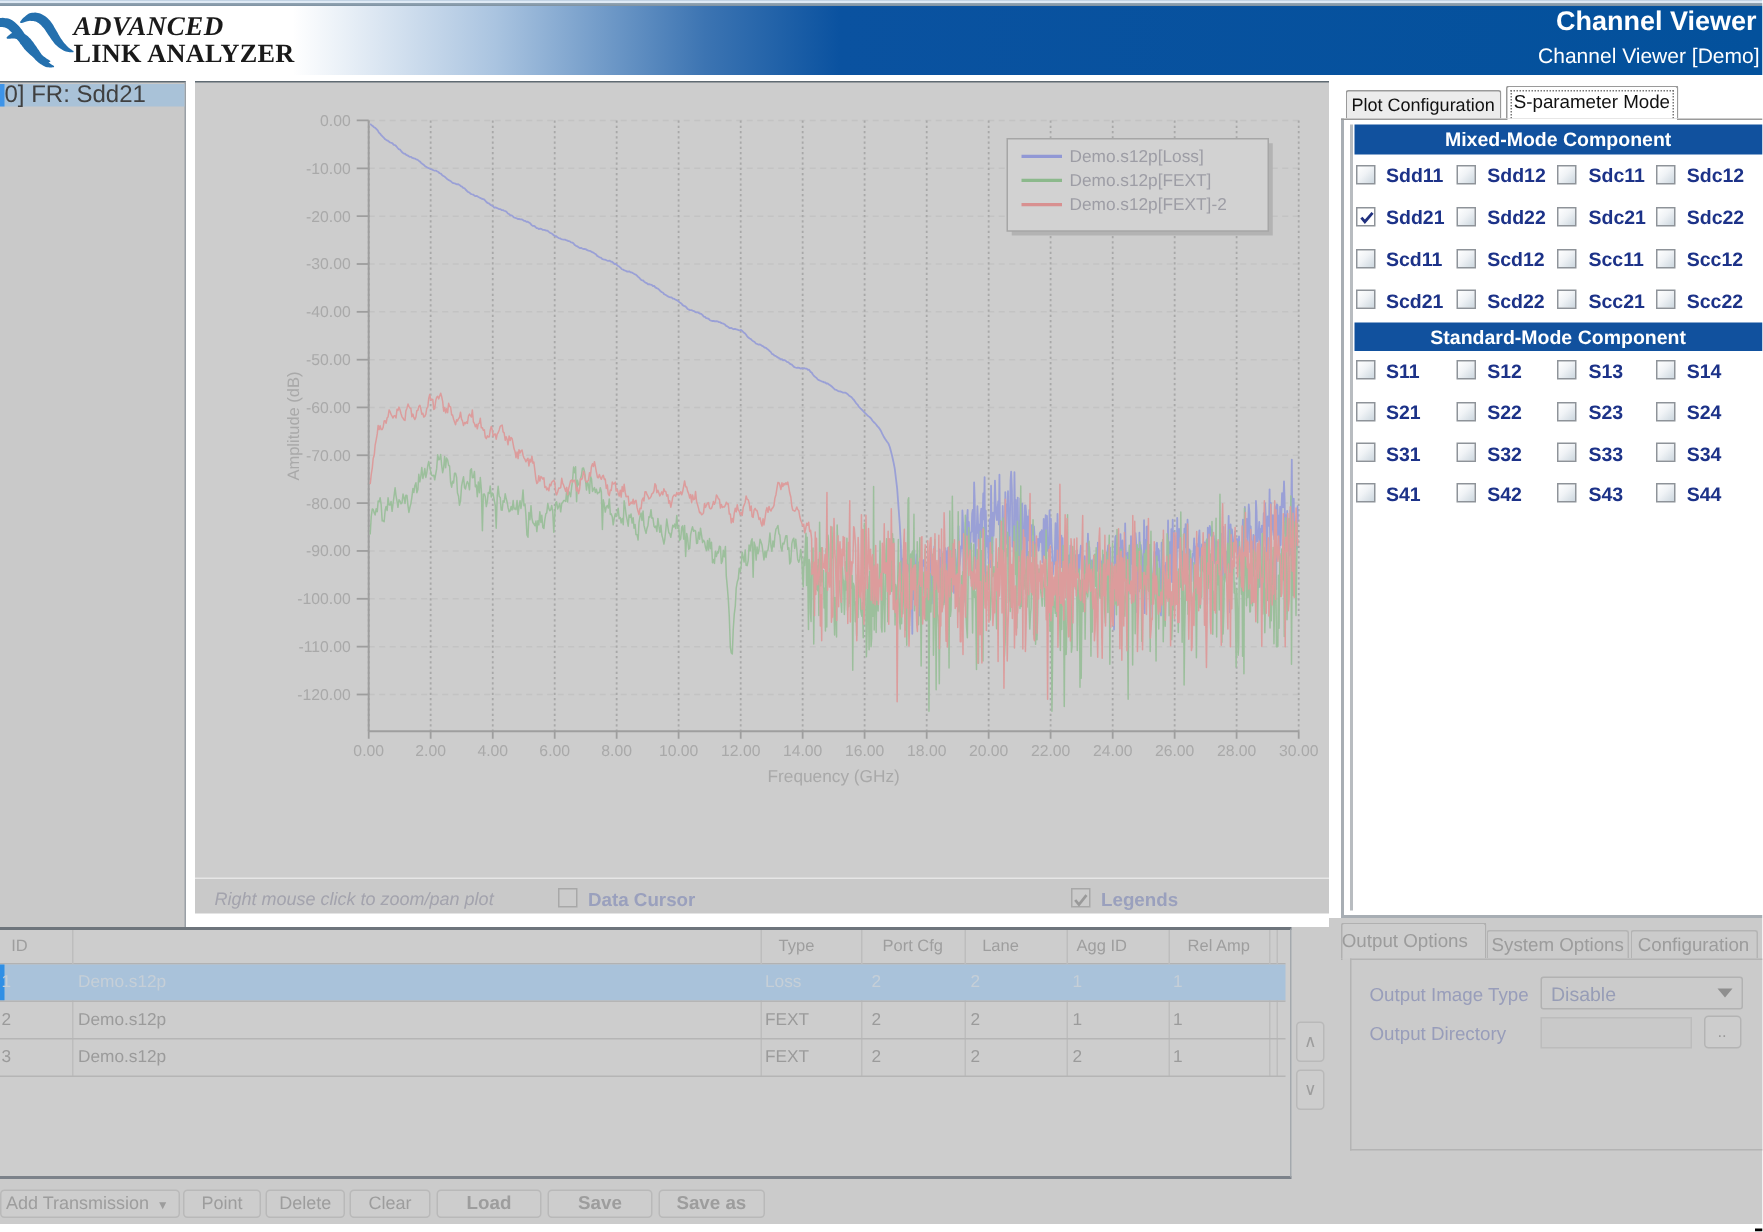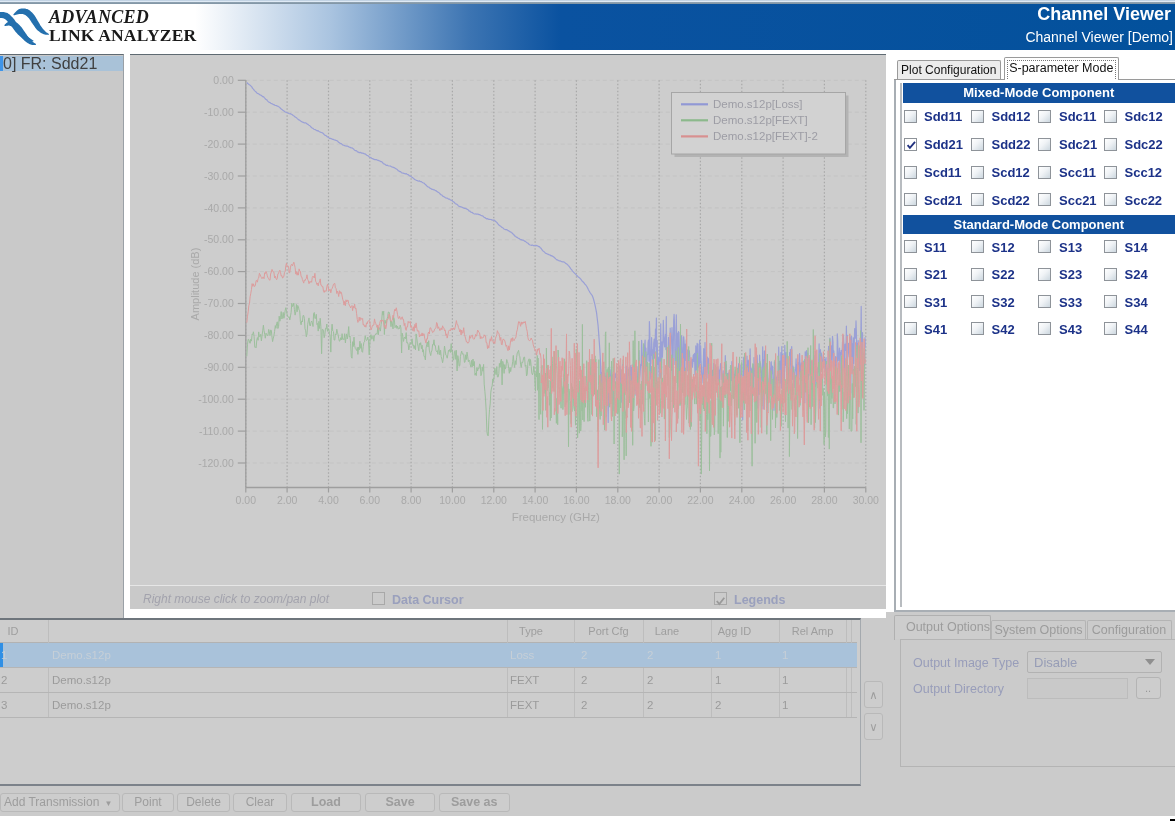--- a/index.html
+++ b/index.html
@@ -299,21 +299,21 @@
 <div class="cb" style="left:903.5px;top:322.4px"></div>
 <div class="cblab" style="left:924px;top:321.9px">S41</div>
 <div class="cb" style="left:970.5px;top:322.4px"></div>
 <div class="cblab" style="left:991.5px;top:321.9px">S42</div>
 <div class="cb" style="left:1038.0px;top:322.4px"></div>
 <div class="cblab" style="left:1059.0px;top:321.9px">S43</div>
 <div class="cb" style="left:1104.0px;top:322.4px"></div>
 <div class="cblab" style="left:1124.5px;top:321.9px">S44</div>
 
 <div class="abs" style="left:886px;top:612px;width:289px;height:204px;background:#cbcbcb"></div>
-<div class="abs" style="left:893.5px;top:614.5px;width:97.5px;height:24px;background:#cdcdcd;border:1px solid #b0b0b0;border-bottom:none;border-radius:2px 2px 0 0;font-size:12.5px;color:#9c9c9c;text-align:right;line-height:23px">Output Options</div>
+<div class="abs" style="left:893.5px;top:614.5px;width:97.5px;height:24px;background:#cdcdcd;border:1px solid #b0b0b0;border-bottom:none;border-radius:2px 2px 0 0;font-size:12.5px;color:#9c9c9c;text-align:left;line-height:23px">Output Options</div>
 <div class="abs" style="left:991px;top:619.5px;width:95px;height:19px;background:#cbcbcb;border:1px solid #b4b4b4;border-bottom:none;border-radius:2px 2px 0 0;font-size:12.5px;color:#9c9c9c;text-align:center;line-height:18px">System Options</div>
 <div class="abs" style="left:1086.5px;top:619.5px;width:85px;height:19px;background:#cbcbcb;border:1px solid #b4b4b4;border-bottom:none;border-radius:2px 2px 0 0;font-size:12.5px;color:#9c9c9c;text-align:center;line-height:18px">Configuration</div>
 <div class="abs" style="left:900px;top:638.5px;width:275px;height:128.5px;border:1px solid #b4b4b4;border-right:none;background:#cbcbcb"></div>
 <div class="abs" style="left:893.5px;top:638.5px;width:1px;height:1px;background:#b0b0b0"></div>
 <div class="abs" style="left:913px;top:656px;font-size:12.5px;color:#989dba">Output Image Type</div>
 <div class="abs" style="left:1027px;top:650.5px;width:134.5px;height:22.5px;border:1px solid #b2b2b2;border-radius:2px;background:#cbcbcb">
   <div class="abs" style="left:6px;top:3px;font-size:13px;color:#979db6">Disable</div>
   <div class="abs" style="right:6px;top:7px;width:0;height:0;border-left:5px solid transparent;border-right:5px solid transparent;border-top:6.5px solid #8f8f8f"></div>
 </div>
 <div class="abs" style="left:913px;top:682px;font-size:12.5px;color:#989dba">Output Directory</div>

